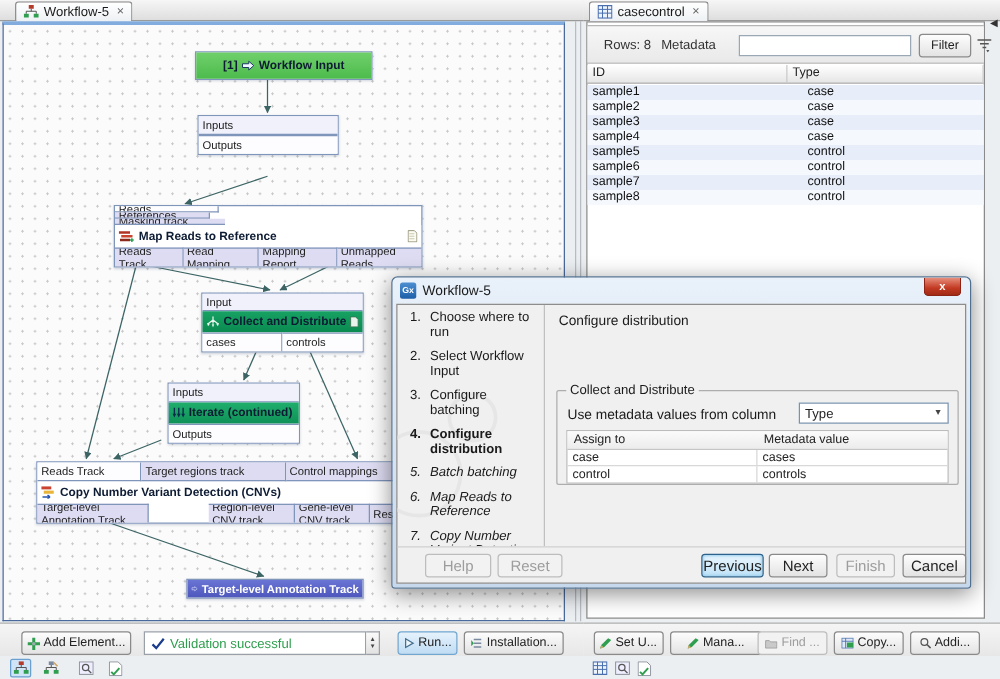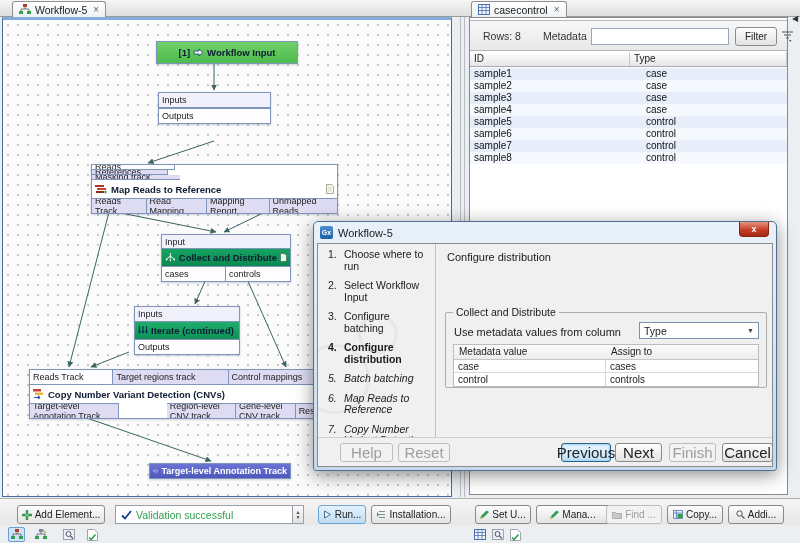--- a/index.html
+++ b/index.html
@@ -115,21 +115,21 @@
              font-size:10.5px; display:flex; align-items:center; padding:0 4px; }
   .dselect .arr { margin-left:auto; font-size:7px; color:#444; }
   .dtable { position:absolute; left:7px; right:7px; top:31px; border:1px solid #bcbcbc; background:#fff; }
   .dthead { display:flex; height:15px; background:linear-gradient(#fbfbfb,#ececec); border-bottom:1px solid #c5c5c5; }
   .dth { font-size:10px; padding:1px 5px; color:#222; }
   .dtr { display:flex; height:13px; border-bottom:1px solid #d8d8d8; }
   .dtr:last-child { border-bottom:none; }
   .dtd { font-size:10px; padding:0 4px; line-height:13px; border-right:1px solid #d8d8d8; overflow:hidden; }
   .dtd:last-child { border-right:none; }
   .dbuttons { position:absolute; left:0; right:0; bottom:0; height:29px; border-top:1px solid #cfcfcf; }
-  .dbtn { position:absolute; top:5px; height:19px; font-size:15px; }
+  .dbtn { position:absolute; top:5px; height:19px; font-size:12px; }
   .dbtn.focusblue { background:linear-gradient(#eaf6fd,#bfe2f7); border:1px solid #2c628b; box-shadow:inset 0 0 2px 1px #9ed1ef; }
 
   svg { display:block; }
 </style>
 </head>
 <body>
 
 <div class="screen">
 
   <div class="tabstrip ts-left">
@@ -323,21 +323,21 @@
 
   <div class="splitter">
     <i style="left:4px;"></i>
       <i style="left:8px;"></i>
   </div>
 
   <div class="rpanel">
     <span class="collapse" style="left:12px;top:3px;">◀</span>
     <div class="rtoolbar">
       <span class="rlabel" style="margin-left:13px;">Rows: 8</span>
-      <span class="rlabel" style="margin-left:22px;">Metadata</span>
+      <span class="rlabel" style="margin-left:8px;">Metadata</span>
       <input class="rinput" value="" style="">
       <button class="btn filterbtn">Filter</button>
       <svg class="funnel" width="13" height="12" viewBox="0 0 13 12">
         <path d="M1 2h11M3 5h7M5 8h3" stroke="#555" stroke-width="1.2"></path>
         <path d="M8 10l2.5 0L9.2 12z" fill="#555"></path>
       </svg>
     </div>
     <div class="rthead">
       <div class="rth" style="width:160px;">ID</div>
       <div class="rth" style="flex:1;">Type</div>
@@ -549,22 +549,22 @@
         <div class="dheader">Configure distribution</div>
         <div class="groupbox">
           <span class="legend">Collect and Distribute</span>
           <span class="grouplabel">Use metadata values from column</span>
           <div class="dselect">
             <span>Type</span>
             <span class="arr">▼</span>
           </div>
           <div class="dtable">
             <div class="dthead">
+              <div class="dth" style="width:50%;">Assign to</div>
               <div class="dth" style="width:50%;">Metadata value</div>
-              <div class="dth" style="width:50%;">Assign to</div>
             </div>
             <div class="dtr">
               <div class="dtd" style="width:50%;">case</div>
               <div class="dtd" style="width:50%;">cases</div>
             </div>
             <div class="dtr">
               <div class="dtd" style="width:50%;">control</div>
               <div class="dtd" style="width:50%;">controls</div>
             </div>
           </div>

